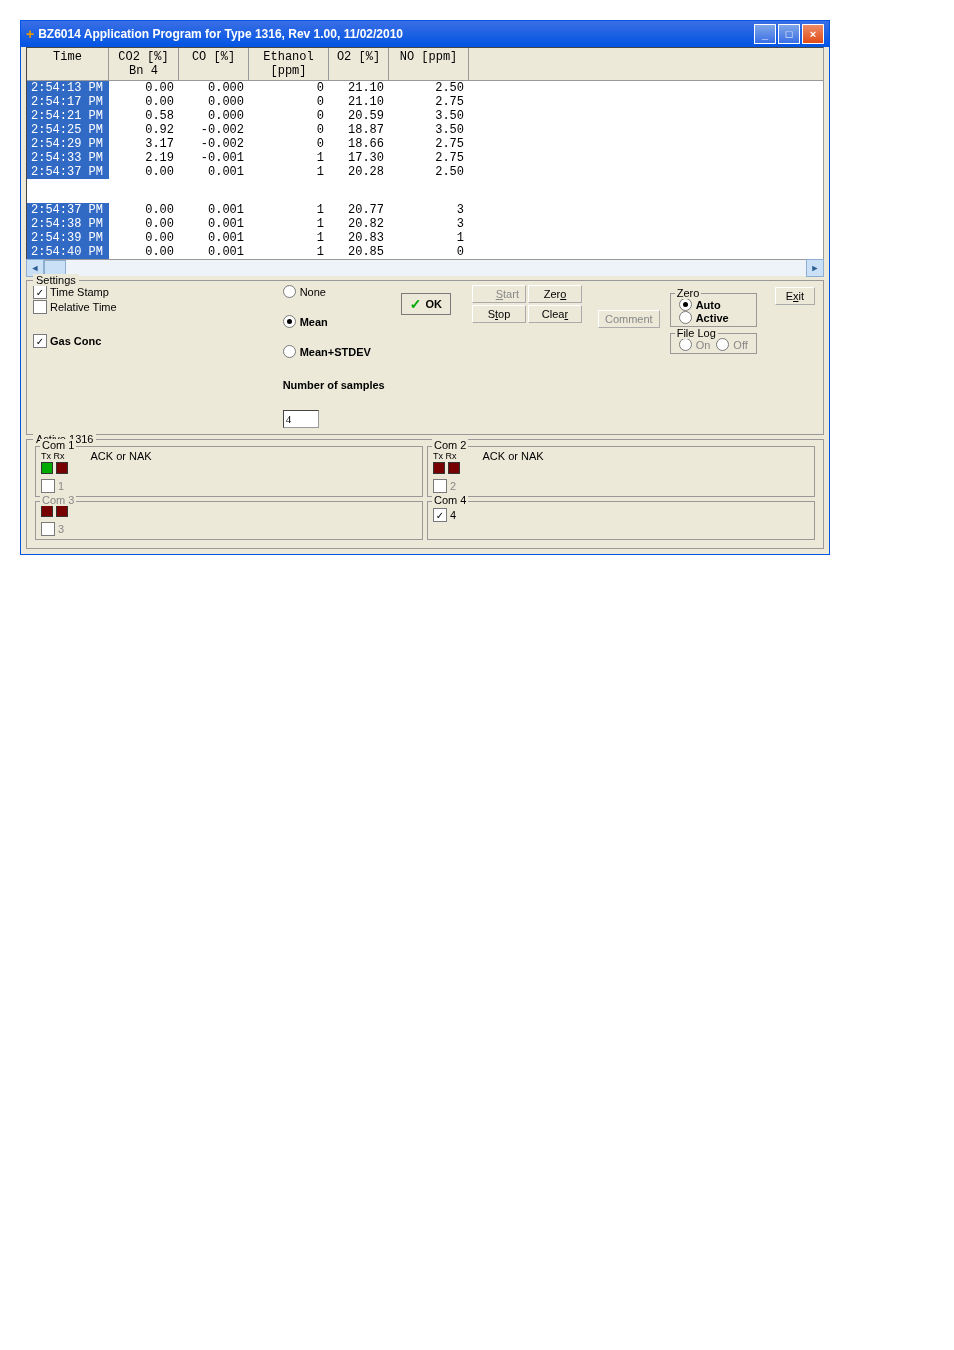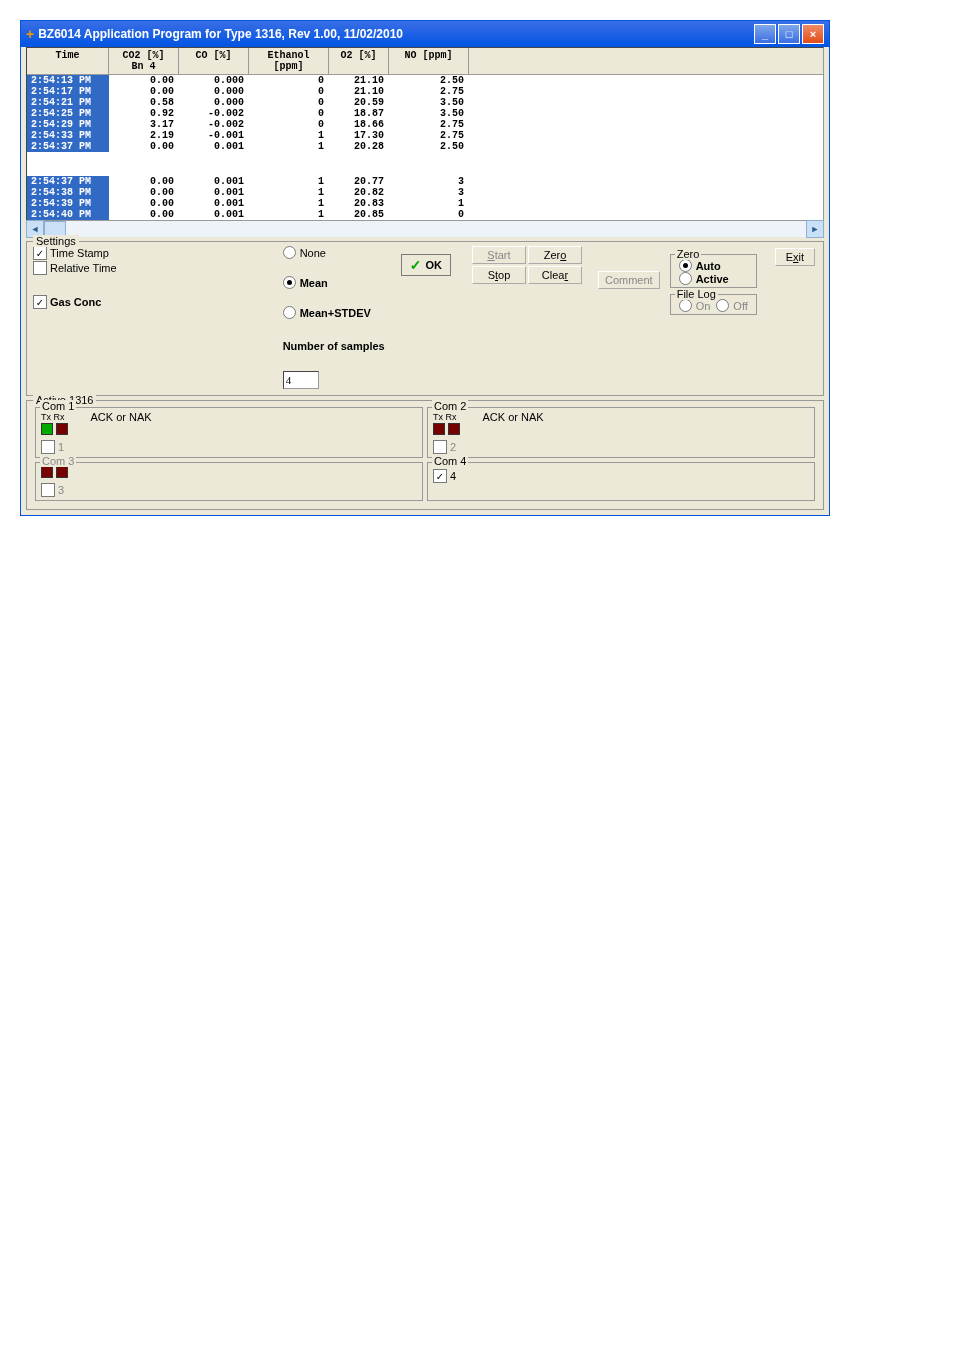--- a/index.html
+++ b/index.html
@@ -11,21 +11,21 @@
     .titlebar-controls { display: flex; gap: 2px; }
     .titlebar-btn { width: 20px; height: 18px; border: 1px solid #fff; display: flex; align-items: center; justify-content: center; font-size: 11px; cursor: pointer; }
     .min-btn { background: linear-gradient(#7fa7e8, #3a6ee5); color: #fff; }
     .max-btn { background: linear-gradient(#7fa7e8, #3a6ee5); color: #fff; }
     .close-btn { background: linear-gradient(#ee8c67, #e04c18); color: #fff; font-weight: bold; }
 
     .menubar { background: #ece9d8; padding: 2px 5px; display: flex; gap: 8px; font-size: 11px; }
     .menu-item { cursor: pointer; padding: 1px 3px; }
     .menu-item .underline { text-decoration: underline; }
 
-    .data-grid { background: #fff; margin: 0 5px; border: 1px inset #999; font-family: 'Courier New', monospace; font-size: 10px; font-weight: bold; overflow: hidden; }
+    .data-grid { background: #fff; margin: 0 5px; border: 1px inset #999; font-family: 'Courier New', monospace; font-size: 12px; font-weight: normal; overflow: hidden; }
     .grid-header { display: flex; background: #ece9d8; border-bottom: 1px solid #999; }
     .grid-header .cell { border-right: 1px solid #999; padding: 2px 4px; text-align: center; box-sizing: border-box; }
     .grid-row { display: flex; }
     .grid-row .cell { border-right: 1px solid transparent; padding: 0 4px; text-align: right; box-sizing: border-box; }
     .grid-row .cell.time { background: #316ac5; color: #fff; text-align: left; }
     .col-time { width: 82px; }
     .col-co2 { width: 70px; }
     .col-co { width: 70px; }
     .col-eth { width: 80px; }
     .col-o2 { width: 60px; }
@@ -53,21 +53,21 @@
     .radio.selected::before { content: ''; width:5px; height:5px; background:#000; border-radius:50%;}
     .num-samples { margin-top:4px; font-weight:bold;}
     .num-input { width: 30px; height: 16px; border: 1px inset #999; background:#fff; padding: 0 2px; font-size: 11px; font-family: Tahoma; margin-top:2px;}
 
     .ok-btn { display:inline-flex; align-items:center; gap:4px; border: 1px solid #7a7a7a; background:#ece9d8; padding:2px 8px; cursor:pointer; font-size: 11px; font-weight:bold; margin-left: 10px; align-self:flex-start; margin-top:8px;}
     .ok-btn::before { content:'✓'; color:#0a0; font-size:14px; font-weight:bold; }
 
     .btn-stack { display:flex; flex-direction:column; gap:2px; margin-left: 15px;}
     .btn-row2 { display:flex; gap:2px;}
     .std-btn { border: 1px outset #fff; background:#ece9d8; padding:2px 6px; cursor:pointer; font-size:11px; width: 40px; text-align:center;}
-    .std-btn.disabled { color: #888; }
+    .std-btn.disabled { color: #888; text-align: right; }
     .std-btn .u { text-decoration: underline; }
 
     .comment-btn { border: 1px outset #fff; background:#ece9d8; padding:2px 6px; cursor:pointer; font-size:11px; color:#888; margin-left: 10px; align-self: flex-start; margin-top: 25px;}
 
     .zero-box { border:1px solid #999; padding: 4px 8px 2px 8px; position:relative; margin-top: 8px; font-size: 11px; margin-left: 4px;}
     .zero-box-title { position:absolute; top:-7px; left:4px; background:#ece9d8; padding:0 2px;}
     .filelog-box { border:1px solid #999; padding: 4px 8px 2px 8px; position:relative; margin-top: 6px; font-size: 11px; margin-left:4px; color:#888;}
     .filelog-box-title { position:absolute; top:-7px; left:4px; background:#ece9d8; padding:0 2px; color:#000;}
 
     .exit-btn { border:1px outset #fff; background:#ece9d8; padding:2px 10px; cursor:pointer; font-size:11px; position:absolute; right: 8px; top: 6px;}

